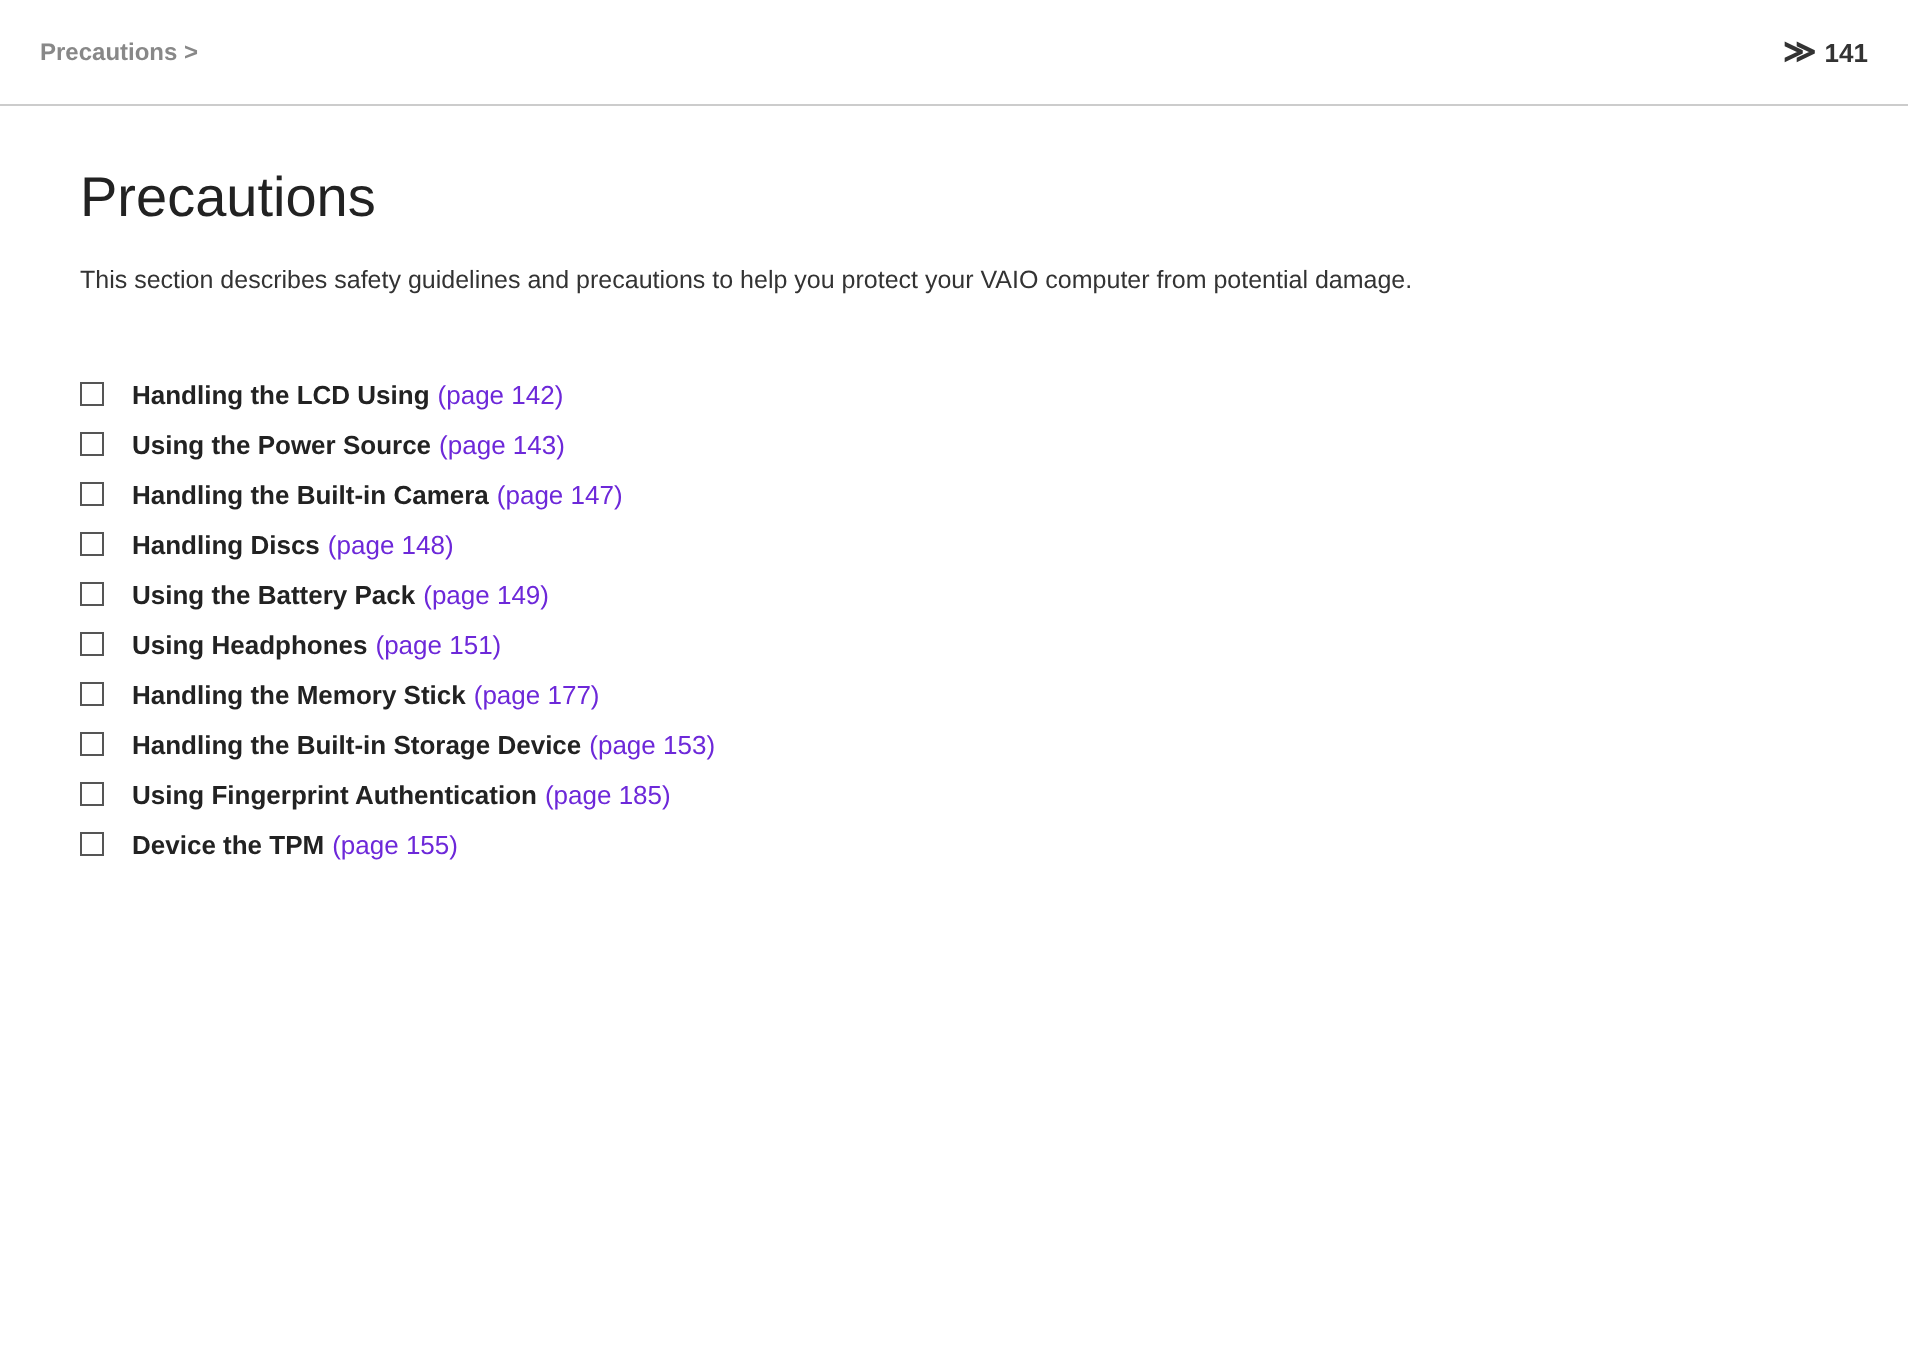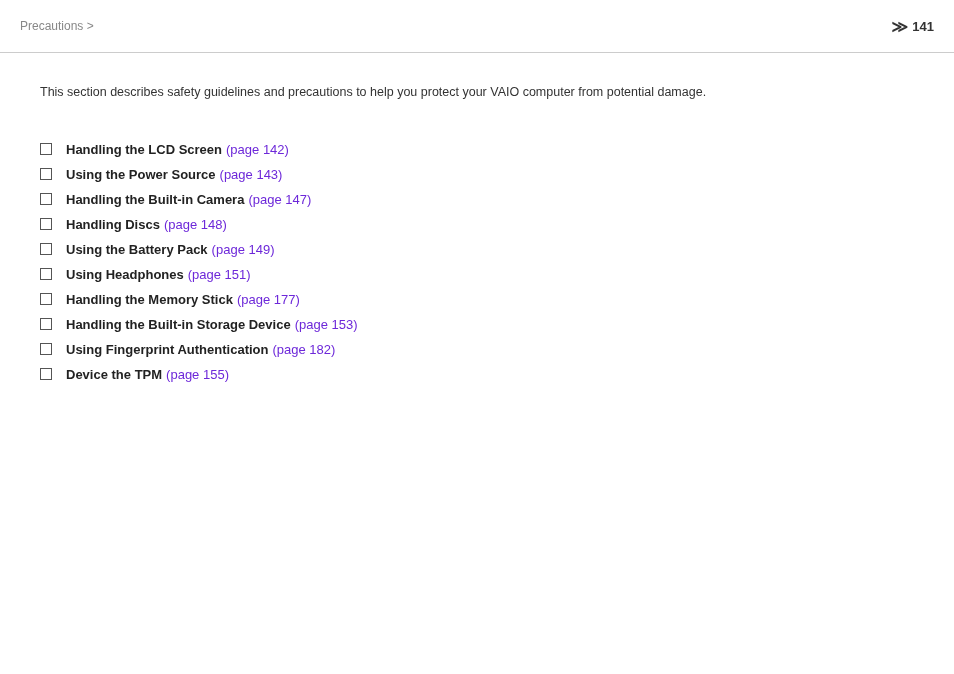--- a/index.html
+++ b/index.html
@@ -25,20 +25,21 @@
       align-items: center;
       padding: 0 20px;
       height: 53px;
       border-bottom: 1px solid #cccccc;
     }
 
     .breadcrumb-area {
       display: flex;
       font-size: 12px;
       color: #888888;
+      font-weight: bold;
     }
 
     .page-number-area {
       display: flex;
       align-items: center;
       font-size: 13px;
       color: #333333;
       font-weight: bold;
     }
 
@@ -110,26 +111,27 @@
   <div class="breadcrumb-area">
     <span>Precautions &gt;</span>
   </div>
   <div class="page-number-area">
     <span class="arrow">≫</span>
     <span>141</span>
   </div>
 </div>
 
 <div class="content">
+  <h1 class="page-title">Precautions</h1>
   <p class="description">This section describes safety guidelines and precautions to help you protect your VAIO computer from potential damage.</p>
 
   <ul class="toc-list">
   <li>
         <span class="checkbox-icon"></span>
-        <span class="item-label">Handling the LCD Screen </span>
+        <span class="item-label">Handling the LCD Using </span>
         <a class="item-link" href="#">(page 142)</a>
       </li>
       <li>
         <span class="checkbox-icon"></span>
         <span class="item-label">Using the Power Source </span>
         <a class="item-link" href="#">(page 143)</a>
       </li>
       <li>
         <span class="checkbox-icon"></span>
         <span class="item-label">Handling the Built-in Camera </span>
@@ -156,21 +158,21 @@
         <a class="item-link" href="#">(page 177)</a>
       </li>
       <li>
         <span class="checkbox-icon"></span>
         <span class="item-label">Handling the Built-in Storage Device </span>
         <a class="item-link" href="#">(page 153)</a>
       </li>
       <li>
         <span class="checkbox-icon"></span>
         <span class="item-label">Using Fingerprint Authentication </span>
-        <a class="item-link" href="#">(page 182)</a>
+        <a class="item-link" href="#">(page 185)</a>
       </li>
       <li>
         <span class="checkbox-icon"></span>
         <span class="item-label">Device the TPM </span>
         <a class="item-link" href="#">(page 155)</a>
       </li>
     </ul>
 </div>
 
 </body></html>

